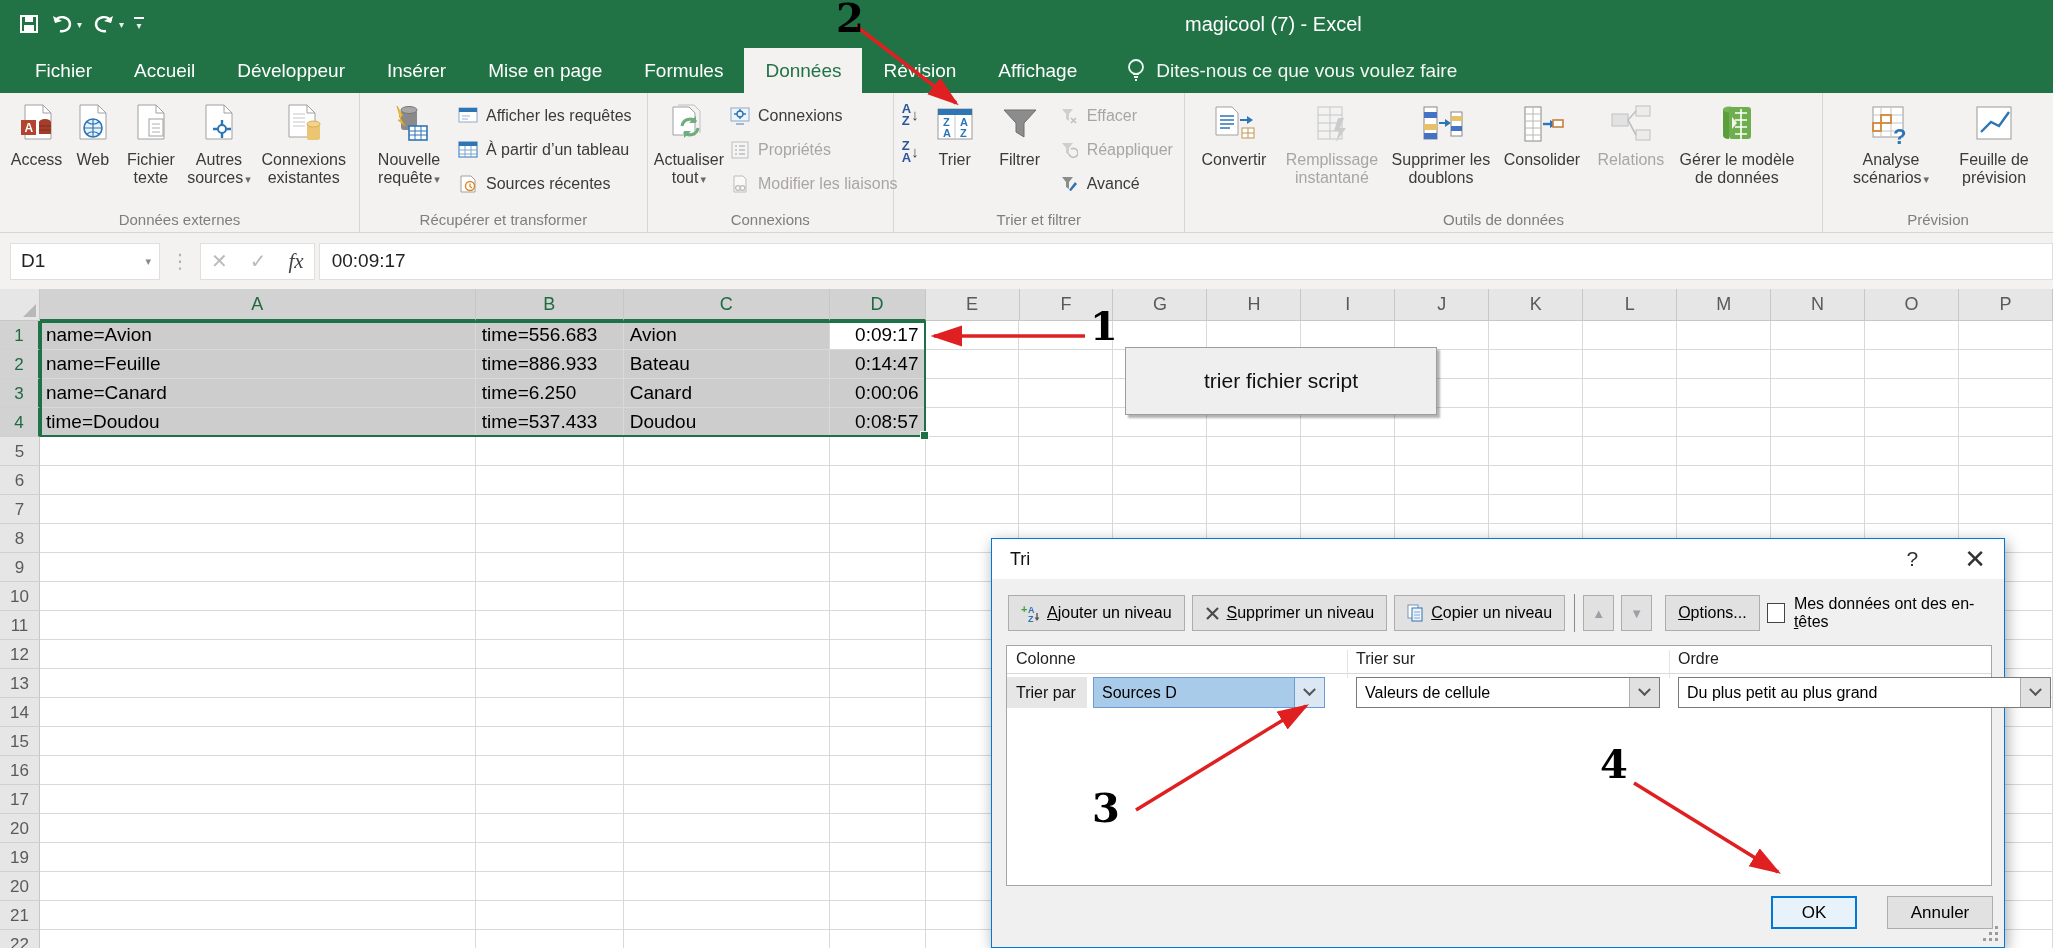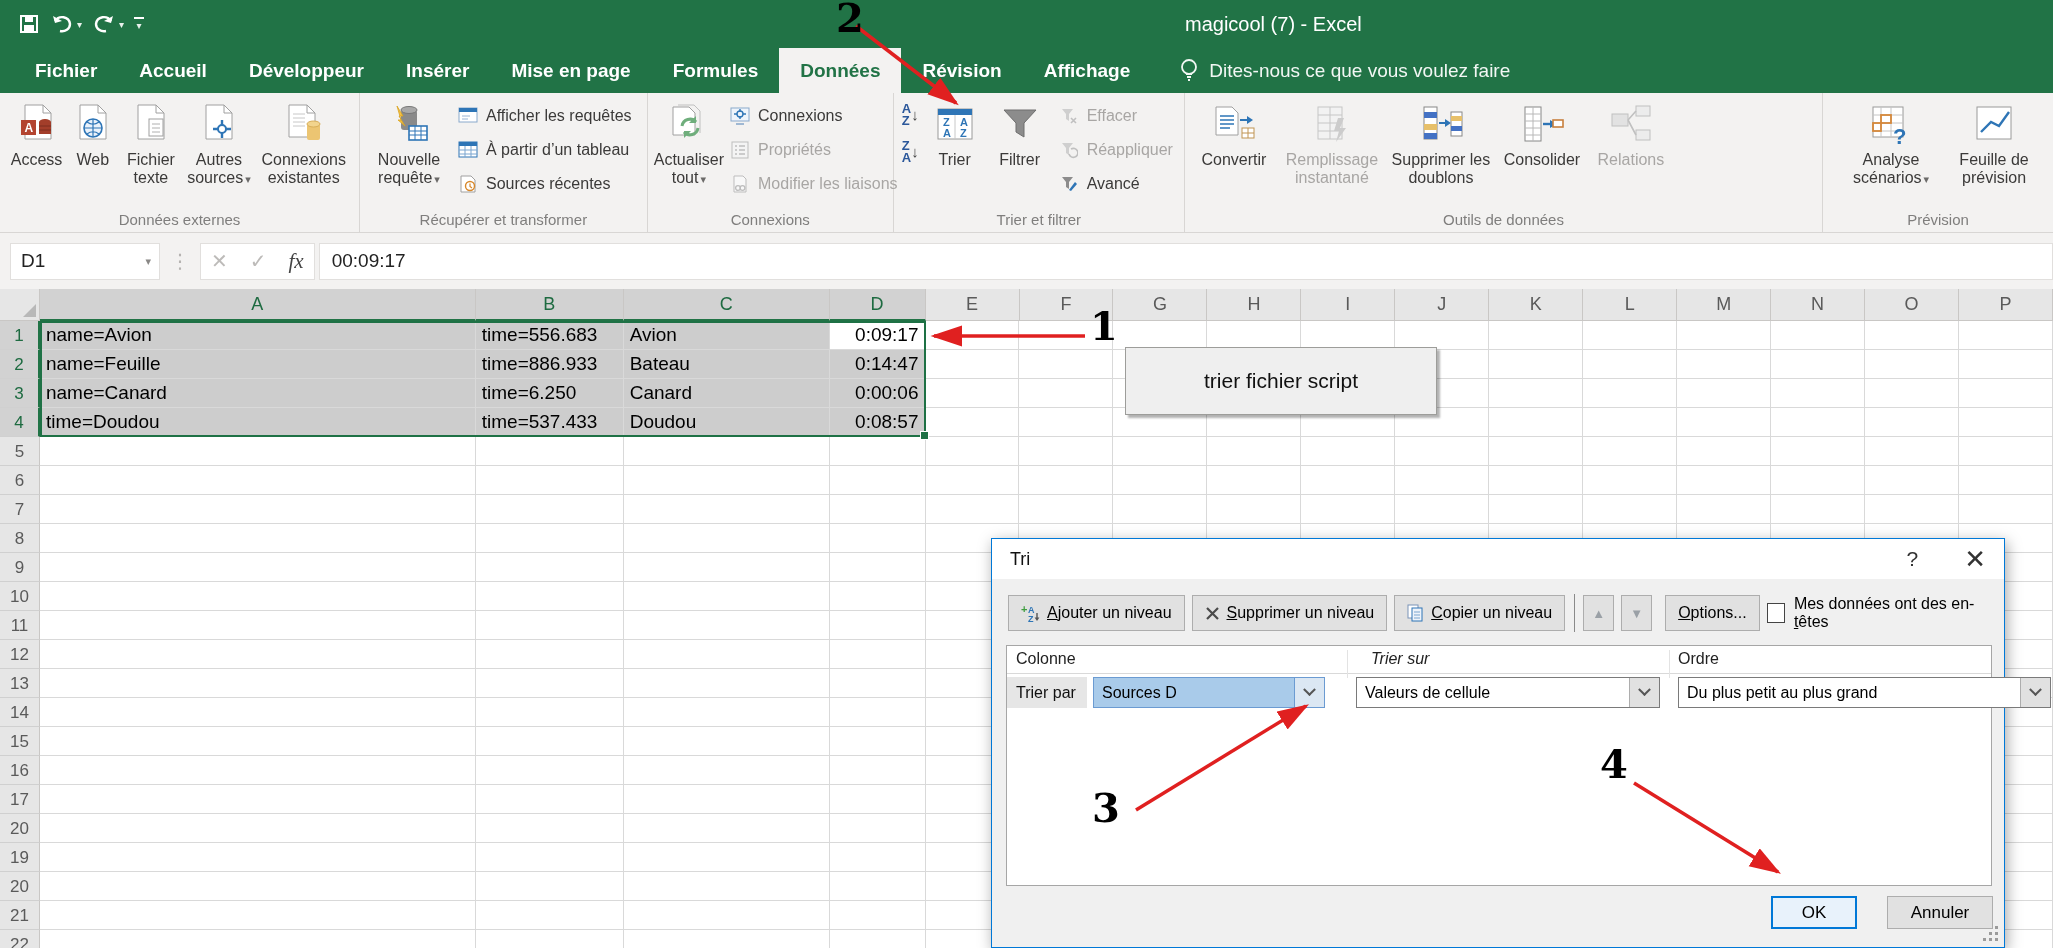--- a/index.html
+++ b/index.html
@@ -14,21 +14,21 @@
   .qat svg { display:block; }
   .qcaret { color:#fff; font-size:10px; opacity:.9; }
   .qcustom { display:flex; flex-direction:column; align-items:center; color:#fff; }
   .qcustom .bar { width:10px; border-top:2px solid #fff; margin-bottom:1px; }
   .win-title { position:absolute; left:1185px; top:0; height:48px; line-height:48px;
                color:#fff; font-size:20px; }
 
   
   .tabrow { position:absolute; left:0; top:48px; width:100%; height:45px; background:#217346;
             display:flex; align-items:stretch; padding-left:14px; }
-  .tab { padding:0 21px; line-height:45px; font-size:19px; color:#fff; white-space:nowrap;font-weight:bold; }
+  .tab { padding:0 21px; line-height:45px; font-size:19px; color:#fff; white-space:nowrap; }
   .tab.active { background:#f3f2f1; color:#217346; }
   .tellme { display:flex; align-items:center; gap:10px; margin-left:28px; color:#f2f7f4; font-size:19px; }
 
   
   .ribbon { position:absolute; left:0; top:93px; width:100%; height:140px; background:#f3f2f1;
             border-bottom:1px solid #d8d6d4; display:flex; }
   .rgroup { position:relative; height:100%; border-right:1px solid #d8d6d4;
             display:flex; align-items:flex-start; padding:4px 6px 30px 6px; }
   .glabel { position:absolute; bottom:4px; left:0; width:100%; text-align:center;
             color:#7f7e7d; font-size:15px; white-space:nowrap; }
@@ -98,21 +98,21 @@
   .dbtn { height:36px; background:#e1e1e1; border:1px solid #adadad; display:inline-flex; align-items:center;
           gap:7px; padding:0 12px; margin-right:7px; font-size:16px; color:#000; white-space:nowrap; }
   .dbtn.updown { width:34px; justify-content:center; color:#9aa0a6; font-size:13px; padding:0; }
   .vsep { border-left:1px solid #8a8a8a; height:38px; margin:0 8px 0 2px; }
   .u { text-decoration:underline; }
   .chkwrap { margin-left:auto; display:flex; align-items:center; gap:9px; }
   .chkbox { width:20px; height:20px; background:#fff; border:1px solid #444; }
   .dlg-main { position:absolute; left:14px; top:106px; width:986px; height:241px; background:#fff; border:1px solid #a6a6a6; }
   .dm-head { position:relative; height:28px; border-bottom:1px solid #d9d9d9; color:#222; }
   .dm-head span { position:absolute; top:4px; }
-  .dm-h1 { left:9px; } .dm-h2 { left:364px;font-style:italic; } .dm-h3 { left:671px; }
+  .dm-h1 { left:9px; } .dm-h2 { left:349px; } .dm-h3 { left:671px; }
   .dm-vline { position:absolute; top:0; height:28px; border-left:1px solid #e3e3e3; }
   .dm-row { position:relative; height:31px; margin-top:3px; }
   .tp-label { position:absolute; left:0; top:0; width:80px; height:31px; background:#e6e6e6;
               line-height:31px; padding-left:9px; color:#111; }
   .dd { position:absolute; top:0; height:31px; display:flex; align-items:stretch;
         border:1px solid #7a7a7a; background:#fff; }
   .dd .val { flex:1; display:flex; align-items:center; padding:0 8px; white-space:nowrap; overflow:hidden; color:#000; }
   .dd .chev { width:30px; background:#e1e1e1; border-left:1px solid #adadad; display:flex; align-items:center; justify-content:center; }
   .dd .chev i { width:9px; height:9px; border-right:2px solid #555; border-bottom:2px solid #555;
                 transform:rotate(45deg) translate(-2px,-2px); }
@@ -476,20 +476,32 @@
         <div class="bico">
             <svg width="46" height="42" viewBox="0 0 46 42">
           <rect x="4" y="10" width="16" height="12" fill="#e2e2e2" stroke="#c0c0c0"></rect>
           <rect x="28" y="2" width="14" height="10" fill="#ececec" stroke="#c0c0c0"></rect>
           <rect x="28" y="26" width="14" height="10" fill="#ececec" stroke="#c0c0c0"></rect>
           <path d="M20 16 L28 7M20 16 L28 31" stroke="#c0c0c0" stroke-width="1.6"></path>
         </svg>
           </div>
         <div class="blabel"><span>Relations</span></div>
       </div>
+      <div class="bb" style="width:128px">
+        <div class="bico">
+            <svg width="44" height="44" viewBox="0 0 44 44">
+          <path d="M8 8 Q8 4 14 4 L14 36 Q8 36 8 32 Z" fill="#5a9e3c"></path>
+          <ellipse cx="14" cy="6.5" rx="6" ry="3" fill="#74b455"></ellipse>
+          <rect x="14" y="4" width="22" height="32" rx="3" fill="#6fae4e"></rect>
+          <path d="M20 10h12M20 17h12M20 24h12M20 31h12M26 6v32" stroke="#fff" stroke-width="1.6"></path>
+          <path d="M17 14v12l5-6z" fill="#fff" opacity=".9"></path>
+        </svg>
+          </div>
+        <div class="blabel"><span>Gérer le modèle de données</span></div>
+      </div>
       <div class="glabel">Outils de données</div>
     </div>
 
     <div class="rgroup" style="width:230px; border-right:none">
       <div class="bb" style="width:104px; margin-left:12px">
         <div class="bico">
             <svg width="44" height="42" viewBox="0 0 44 42">
           <rect x="4" y="3" width="30" height="30" fill="#fff" stroke="#9a9a9a"></rect>
           <path d="M4 11h30M4 19h30M4 27h30M12 3v30M22 3v30" stroke="#c4c4c4"></path>
           <rect x="12" y="11" width="10" height="8" fill="none" stroke="#d5883a" stroke-width="1.8"></rect>

